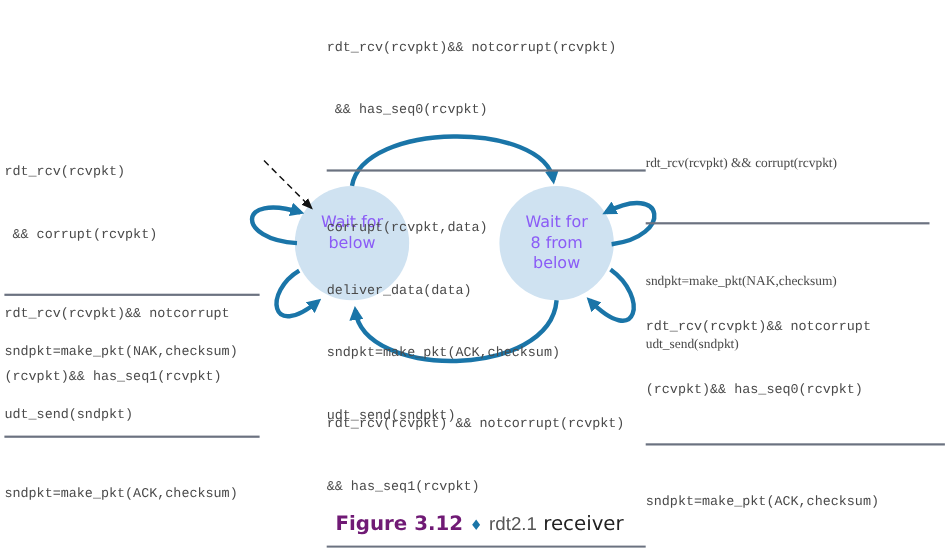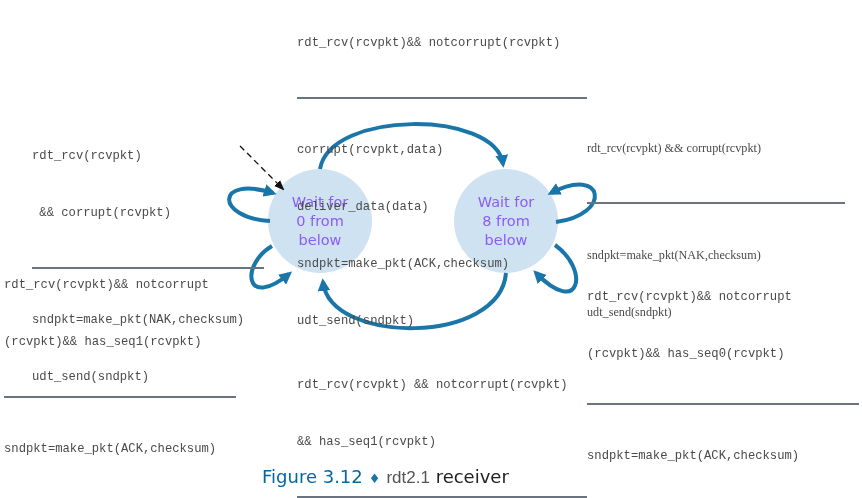--- a/index.html
+++ b/index.html
@@ -25,21 +25,21 @@
       width: 100px;
     }
     .caption {
       position: absolute;
       left: 262px; top: 466px;
       font-family: "DejaVu Sans", "Liberation Sans", sans-serif;
       font-size: 18px;
       color: #222;
       white-space: nowrap;
     }
-    .caption .fig { color: #0369a1; font-weight: normal; }
+    .caption .fig { color: #701a75; font-weight: bold; margin-left: 43px; }
     .caption .diamond { color: #1a75a8; font-size: 13px; margin: 0 6px; }
     .caption .mono { font-family: Liberation Sans, sans-serif; font-size: 17px; color: #555; }
   </style>
 </head>
 <body>
 
 <div class="stage">
   <svg width="862" height="498" viewBox="0 0 862 498" style="position:absolute;left:0;top:0">
     <defs>
       <marker id="arrowBlue" viewBox="0 0 10 10" refX="7" refY="5" markerWidth="3.2" markerHeight="3.2" orient="auto-start-reverse">
@@ -63,39 +63,39 @@
 
     <path d="M272,246 C240,265 245,310 289,274" stroke="#1a75a8" stroke-width="4" fill="none" marker-end="url(#arrowBlue)"></path>
 
     <path d="M556,222 C612,215 605,165 551,193" stroke="#1a75a8" stroke-width="4" fill="none" marker-end="url(#arrowBlue)"></path>
 
     <path d="M555,245 C590,270 580,318 536,273" stroke="#1a75a8" stroke-width="4" fill="none" marker-end="url(#arrowBlue)"></path>
   </svg>
 
   <div class="state-text" style="left:270px;top:193px;">
     <span class="line" style="display:block">Wait for</span>
-    <span class="line" style="display:block">0 from</span>
     <span class="line" style="display:block">below</span>
   </div>
   <div class="state-text" style="left:456px;top:193px;">
     <span class="line" style="display:block">Wait for</span>
     <span class="line" style="display:block">8 from</span>
     <span class="line" style="display:block">below</span>
   </div>
 
   <div class="label" style="left:297px;top:-4px;width:290px;">
     <span class="line">rdt_rcv(rcvpkt)&amp;&amp; notcorrupt(rcvpkt)</span>
+    <span class="line"> &amp;&amp; has_seq0(rcvpkt)</span>
     <span class="rule"></span>
     <span class="line">corrupt(rcvpkt,data)</span>
     <span class="line">deliver_data(data)</span>
     <span class="line">sndpkt=make_pkt(ACK,checksum)</span>
     <span class="line">udt_send(sndpkt)</span>
   </div>
 
-  <div class="label" style="left:4px;top:109px;width:232px;margin-left:28px;">
+  <div class="label" style="left:4px;top:109px;width:232px;">
     <span class="line">rdt_rcv(rcvpkt)</span>
     <span class="line"> &amp;&amp; corrupt(rcvpkt)</span>
     <span class="rule"></span>
     <span class="line">sndpkt=make_pkt(NAK,checksum)</span>
     <span class="line">udt_send(sndpkt)</span>
   </div>
 
   <div class="label" style="left:4px;top:238px;width:232px;">
     <span class="line">rdt_rcv(rcvpkt)&amp;&amp; notcorrupt</span>
     <span class="line">(rcvpkt)&amp;&amp; has_seq1(rcvpkt)</span>

